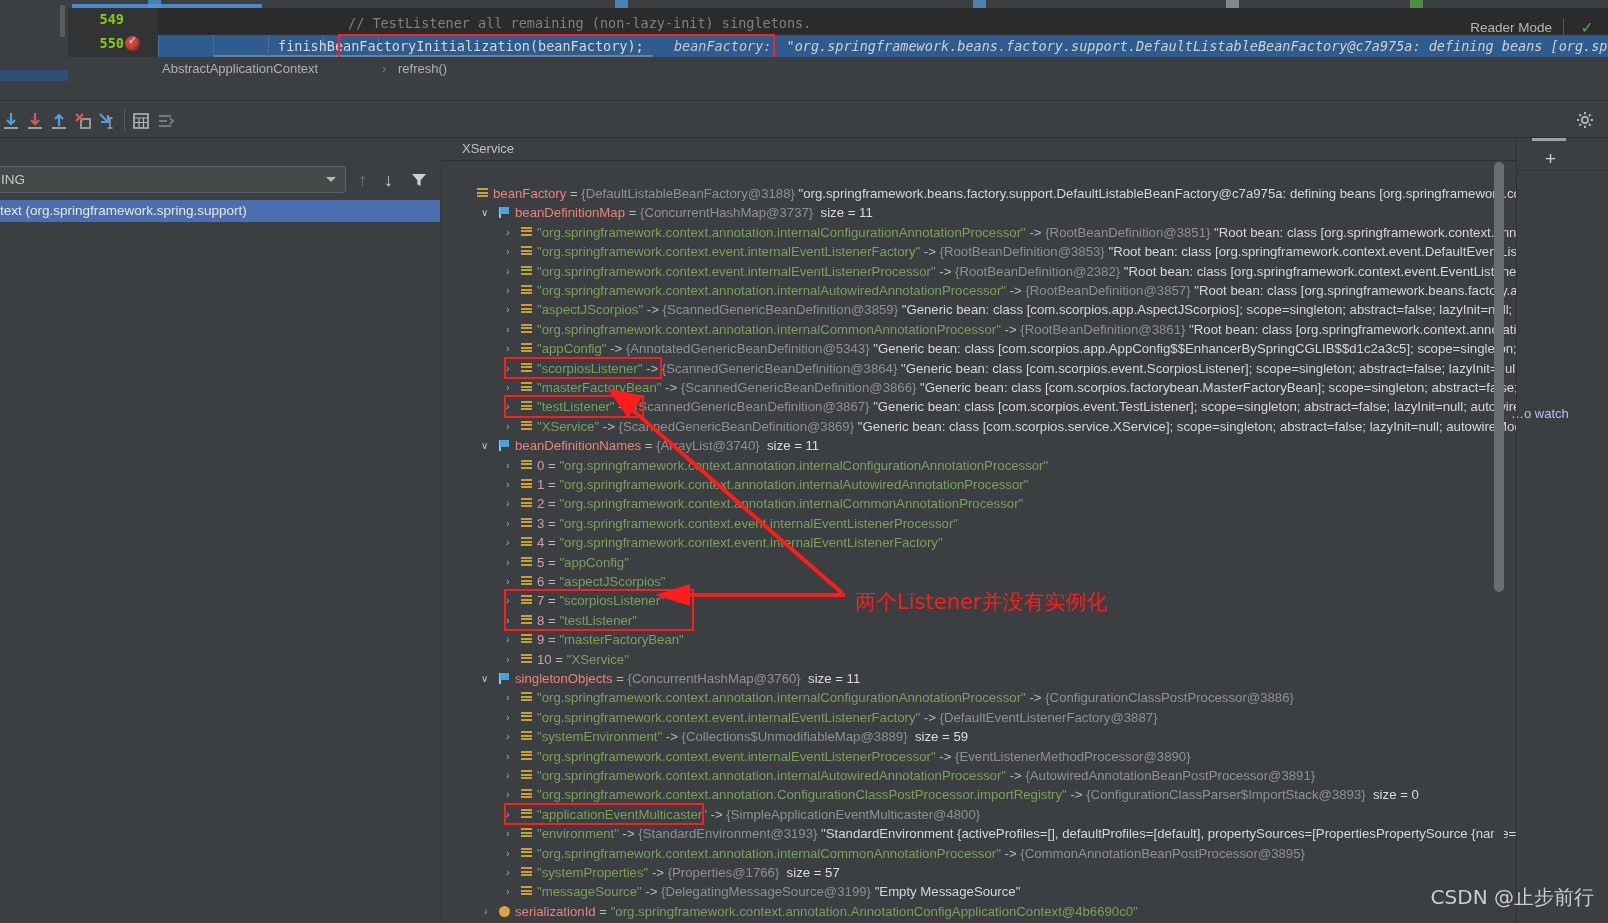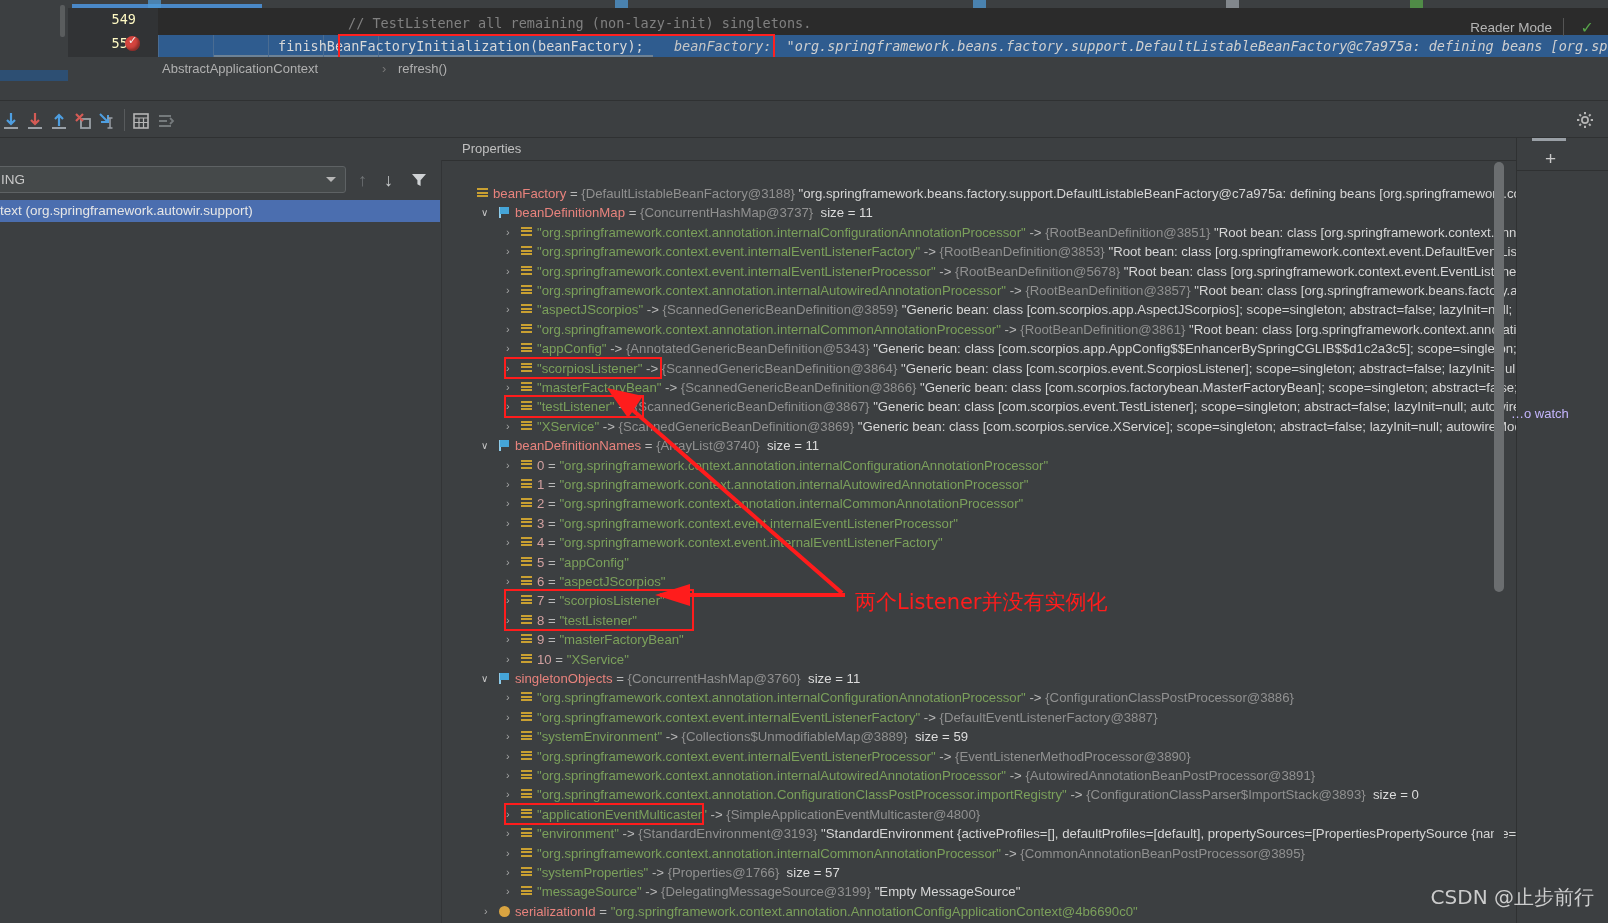--- a/index.html
+++ b/index.html
@@ -11,22 +11,22 @@
   
   .editor-strip { position:absolute; left:0; top:0; width:1608px; height:57px; background:#2b2b2b; }
   .far-left-gutter { position:absolute; left:0; top:0; width:68px; height:57px; background:#3c3f41; }
   .far-left-scroll { position:absolute; left:60px; top:5px; width:5px; height:32px; background:#5a5d5e; border-radius:2px;}
   .tabstrip { position:absolute; left:68px; top:0; width:1540px; height:8px; background:#3c3f41; }
   .tab-active-underline { position:absolute; left:72px; top:4px; width:190px; height:4px; background:#4a88c7; }
   .tab-dot { position:absolute; top:0px; width:13px; height:8px; background:#4f9ad4; opacity:.75; }
 
   .code-area { position:absolute; left:68px; top:8px; width:1540px; height:49px; background:#2b2b2b; }
   .gutter { position:absolute; left:0; top:0; width:90px; height:49px; background:#313335; }
-  .lnum { position:absolute; left:16px; width:52px; text-align:right; color:#fef9c3;
-          font-family:"DejaVu Sans Mono", monospace; font-size:13.5px; }
+  .lnum { position:absolute; left:4px; width:52px; text-align:right; color:#84cc16;
+          font-family:"DejaVu Sans Mono", monospace; font-size:13.5px;font-weight:bold; }
   .lnum.l549 { top:3px; }
   .lnum.l550 { top:27px; }
   .bp { position:absolute; left:57px; top:28px; width:15px; height:15px; border-radius:50%;
         background:#d4443e; box-shadow: inset -2px -2px 3px rgba(0,0,0,.35); }
   .bp:after { content:"✓"; position:absolute; left:3px; top:-2px; font-size:11px; color:#f3f3f3; }
 
   .code-line { position:absolute; left:90px; height:24px; line-height:24px; white-space:nowrap;
                font-family:"DejaVu Sans Mono", monospace; font-size:13.5px; }
   .line549 { top:3px; color:#808080; }
   .line549 .txt { position:absolute; left:190px; }
@@ -243,26 +243,26 @@
       <span class="combo-arrow"></span>
     </div>
     <div class="fr-up">↑</div>
     <div class="fr-dn">↓</div>
     <div class="fr-filter">
       <svg width="18" height="18" viewBox="0 0 18 18">
           <path d="M2 3 h14 l-5.4 6.3 V15 l-3.2 -1.8 V9.3 Z" fill="#cfd2d4"></path>
         </svg>
     </div>
     <div class="frame-row">
-      <span style="padding-left:0px;">text (org.springframework.autowir.support)</span>
+      <span style="padding-left:0px;">text (org.springframework.spring.support)</span>
     </div>
   </div>
 
   <div class="vars">
-    <div class="vars-header">Properties</div>
+    <div class="vars-header">XService</div>
     <div class="vars-divider"></div>
     <div class="vars-left-border"></div>
     <div class="vars-body" id="vars-body">
         <div class="row" style="top: 23px;">
           <span class="ico ico-list" style="left: 36px; top: 4px;">
             <i></i>
             <i></i>
             <i></i>
           </span>
           <span style="position: absolute; left: 52px; white-space: nowrap;"><span class="nm">beanFactory</span><span class="eq"> = </span><span class="ref">{DefaultListableBeanFactory@3188}</span><span class="val">&nbsp;"org.springframework.beans.factory.support.DefaultListableBeanFactory@c7a975a: defining beans [org.springframework.context…</span></span>
@@ -289,21 +289,21 @@
           <span style="position: absolute; left: 96px; white-space: nowrap;"><span class="str">"org.springframework.context.event.internalEventListenerFactory"</span><span class="eq"> -&gt; </span><span class="ref">{RootBeanDefinition@3853}</span><span class="val">&nbsp;"Root bean: class [org.springframework.context.event.DefaultEventListenerFa…</span></span>
           <span class="view" style="left: 1132px;">View</span>
         </div>
         <div class="row" style="top: 100.6px;">
           <span class="arrow" style="left: 65px; top: 0px;">›</span>
           <span class="ico ico-list" style="left: 80px; top: 4px;">
             <i></i>
             <i></i>
             <i></i>
           </span>
-          <span style="position: absolute; left: 96px; white-space: nowrap;"><span class="str">"org.springframework.context.event.internalEventListenerProcessor"</span><span class="eq"> -&gt; </span><span class="ref">{RootBeanDefinition@5678}</span><span class="val">&nbsp;"Root bean: class [org.springframework.context.event.EventListenerMetho…</span></span>
+          <span style="position: absolute; left: 96px; white-space: nowrap;"><span class="str">"org.springframework.context.event.internalEventListenerProcessor"</span><span class="eq"> -&gt; </span><span class="ref">{RootBeanDefinition@2382}</span><span class="val">&nbsp;"Root bean: class [org.springframework.context.event.EventListenerMetho…</span></span>
           <span class="view" style="left: 1132px;">View</span>
         </div>
         <div class="row" style="top: 120px;">
           <span class="arrow" style="left: 65px; top: 0px;">›</span>
           <span class="ico ico-list" style="left: 80px; top: 4px;">
             <i></i>
             <i></i>
             <i></i>
           </span>
           <span style="position: absolute; left: 96px; white-space: nowrap;"><span class="str">"org.springframework.context.annotation.internalAutowiredAnnotationProcessor"</span><span class="eq"> -&gt; </span><span class="ref">{RootBeanDefinition@3857}</span><span class="val">&nbsp;"Root bean: class [org.springframework.beans.factory.annot…</span></span>

